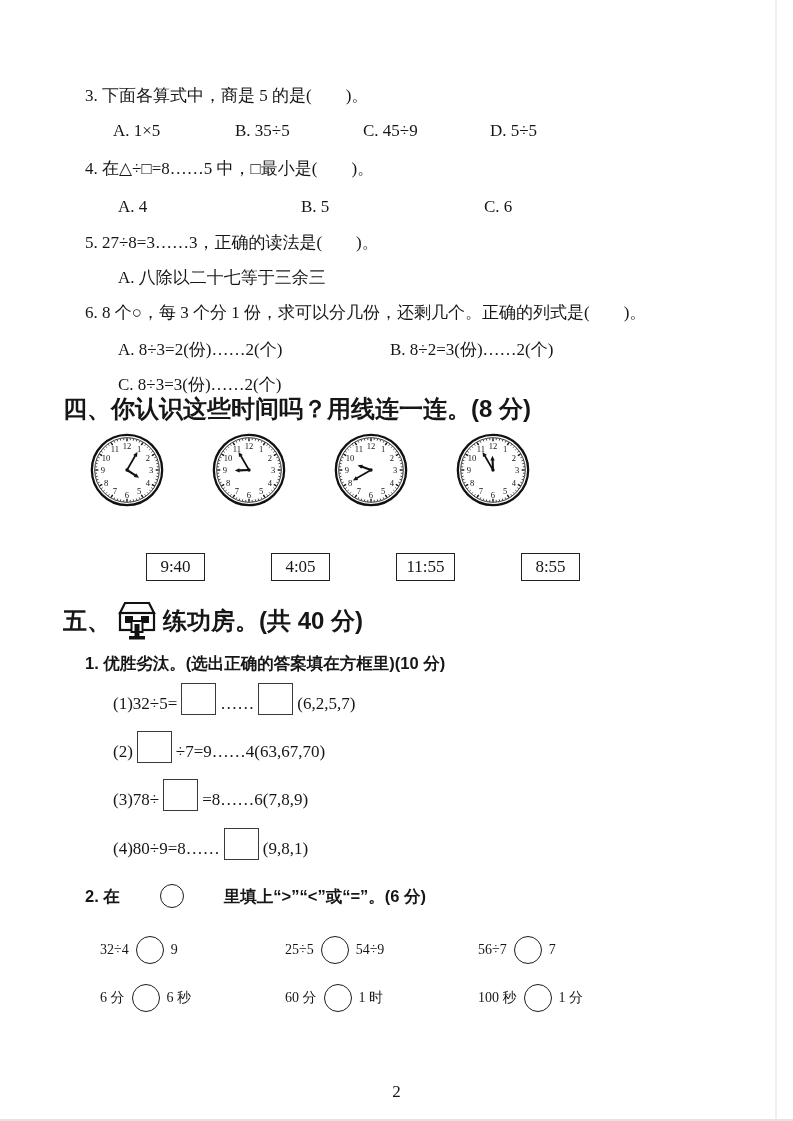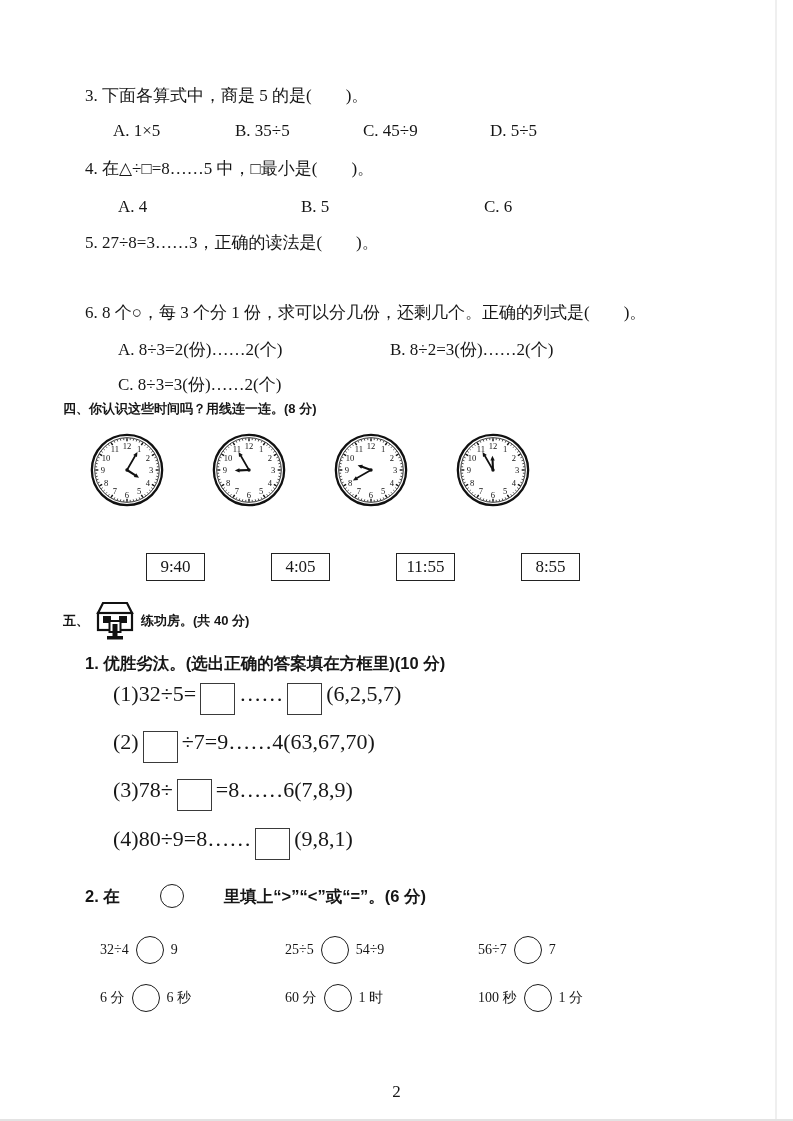--- a/index.html
+++ b/index.html
@@ -5,38 +5,38 @@
   html,body{margin:0;padding:0;}
   body{
     width:793px;height:1121px;position:relative;background:#ffffff;
     font-family:"Liberation Serif","DejaVu Serif",serif;color:#161616;
     overflow:hidden;
   }
   .abs{position:absolute;}
   .stem{font-size:17px;line-height:22px;white-space:nowrap;}
   .opts{display:flex;font-size:17px;line-height:22px;white-space:nowrap;}
   .opts span{flex:none;}
-  .sec-title{font-family:"Liberation Sans","DejaVu Sans",sans-serif;font-weight:700;font-size:13px;line-height:24px;white-space:nowrap;}
+  .sec-title{font-family:"Liberation Sans","DejaVu Sans",sans-serif;font-weight:700;font-size:24px;line-height:24px;white-space:nowrap;}
   .sub-title{font-family:"Liberation Sans","DejaVu Sans",sans-serif;font-weight:700;font-size:16.5px;line-height:22px;white-space:nowrap;display:flex;align-items:center;}
   
   .w122{width:122px;} .w128{width:128px;} .w127{width:127px;}
   .w183{width:183px;} .w377{width:377px;} .w272{width:272px;}
   
   .clocks-row{display:flex;gap:46px;}
   .clock{width:76px;height:76px;}
   .labels-row{display:flex;gap:66px;padding-left:48px;}
   .time-box{
     width:57px;height:26px;border:1.6px solid #222;display:flex;
     align-items:center;justify-content:center;font-size:17px;background:#fff;
   }
   
   .sec5-line{display:flex;align-items:center;gap:4px;}
   .house-icon{width:44px;height:42px;flex:none;}
   
-  .eq-row{display:flex;align-items:flex-start;font-size:22px;line-height:22px;white-space:pre;}
+  .eq-row{display:flex;align-items:flex-end;font-size:17px;line-height:22px;white-space:pre;}
   .answer-box{
     display:inline-block;width:33px;height:30px;border:1.7px solid #3a3a3a;
     background:#fff;margin:0 4px;flex:none;
   }
   
   .cmp-row{display:flex;font-size:14px;line-height:26px;white-space:pre;}
   .cmp-cell{display:inline-flex;align-items:center;flex:none;}
   .cmp-w1{width:185px;} .cmp-w2{width:193px;}
   .cmp-circle{
     display:inline-block;width:26px;height:26px;border:1.7px solid #1c1c1c;
@@ -66,20 +66,21 @@
 
 <div class="abs stem" style="left:85px;top:158px;">4. 在△÷□=8……5 中，□最小是(　　)。</div>
 <div class="abs opts" style="left:118px;top:196px;">
   <span class="w183">A. 4</span>
   <span class="w183">B. 5</span>
   <span>C. 6</span>
 </div>
 
 <div class="abs stem" style="left:85px;top:232px;">5. 27÷8=3……3，正确的读法是(　　)。</div>
 <div class="abs opts" style="left:118px;top:267px;">
+  <span class="w377">A. 八除以二十七等于三余三</span>
 </div>
 
 <div class="abs stem" style="left:85px;top:302px;">6. 8 个○，每 3 个分 1 份，求可以分几份，还剩几个。正确的列式是(　　)。</div>
 <div class="abs opts" style="left:118px;top:339px;">
   <span class="w272">A. 8÷3=2(份)……2(个)</span>
   <span>B. 8÷2=3(份)……2(个)</span>
 </div>
 <div class="abs opts" style="left:118px;top:374px;">
   <span>C. 8÷3=3(份)……2(个)</span>
 </div>

